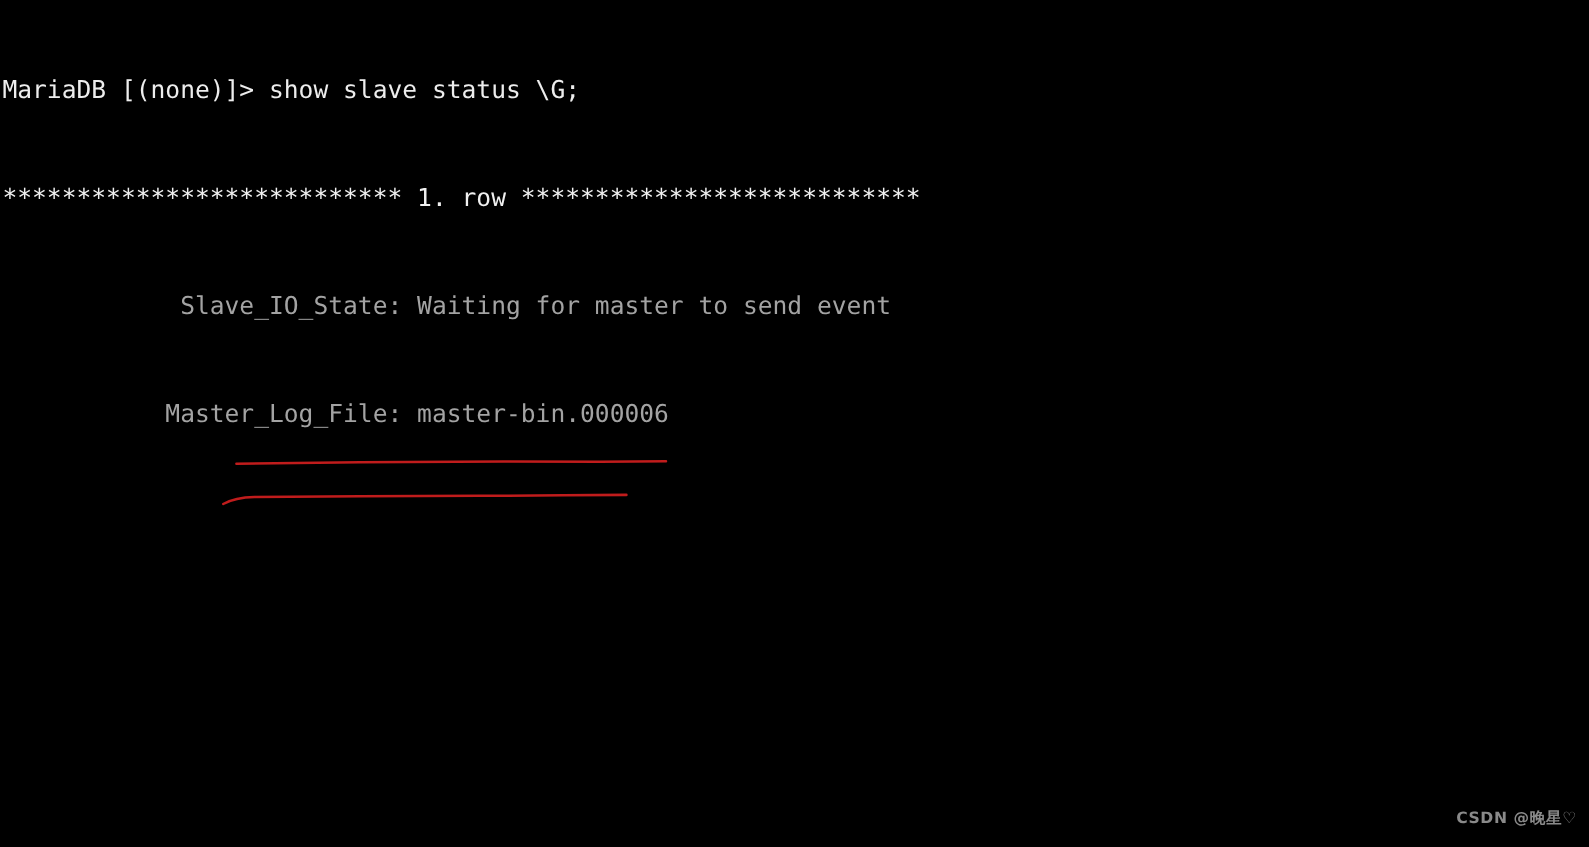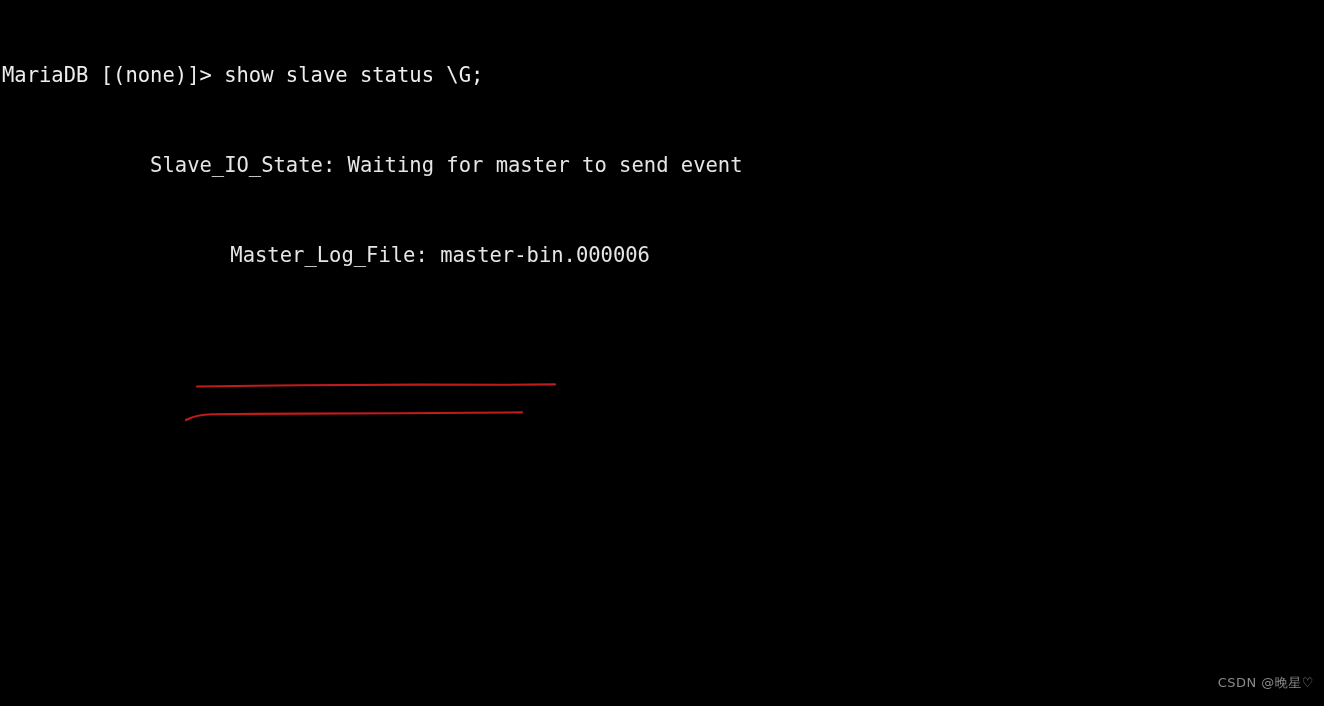--- a/index.html
+++ b/index.html
@@ -26,50 +26,52 @@
     white-space: pre;
     letter-spacing: 0px;
   }
   .term-line {
     height: 30px;
     white-space: pre;
     color: #e8e8e8;
   }
   .prompt-line { color: #ededed; }
   .sep-line { color: #f0f0f0; }
-  .field-line { color: #e5e5e5; text-align: center; }
+  .field-line { color: #a3a3a3; }
 
   
   #annotations {
     position: absolute;
     left: 0;
     top: 0;
     width: 1324px;
     height: 706px;
     pointer-events: none;
   }
   
   #watermark {
     position: absolute;
     right: 10px;
     bottom: 8px;
     font-family: "DejaVu Sans", "Liberation Sans", sans-serif;
     font-size: 13px;
     color: #8a8a8a;
     letter-spacing: 0.5px;
     white-space: pre;
+    font-weight: bold;
   }
 </style>
 </head>
 <body>
 
 <div id="terminal">
 
   <div id="term-lines">
     <div class="term-line prompt-line">MariaDB [(none)]&gt; show slave status \G;</div>
+    <div class="term-line sep-line">*************************** 1. row ***************************</div>
     <div class="term-line field-line">            Slave_IO_State: Waiting for master to send event</div>
     <div class="term-line field-line">           Master_Log_File: master-bin.000006</div>
     
     
     
     
     
     
     
     

